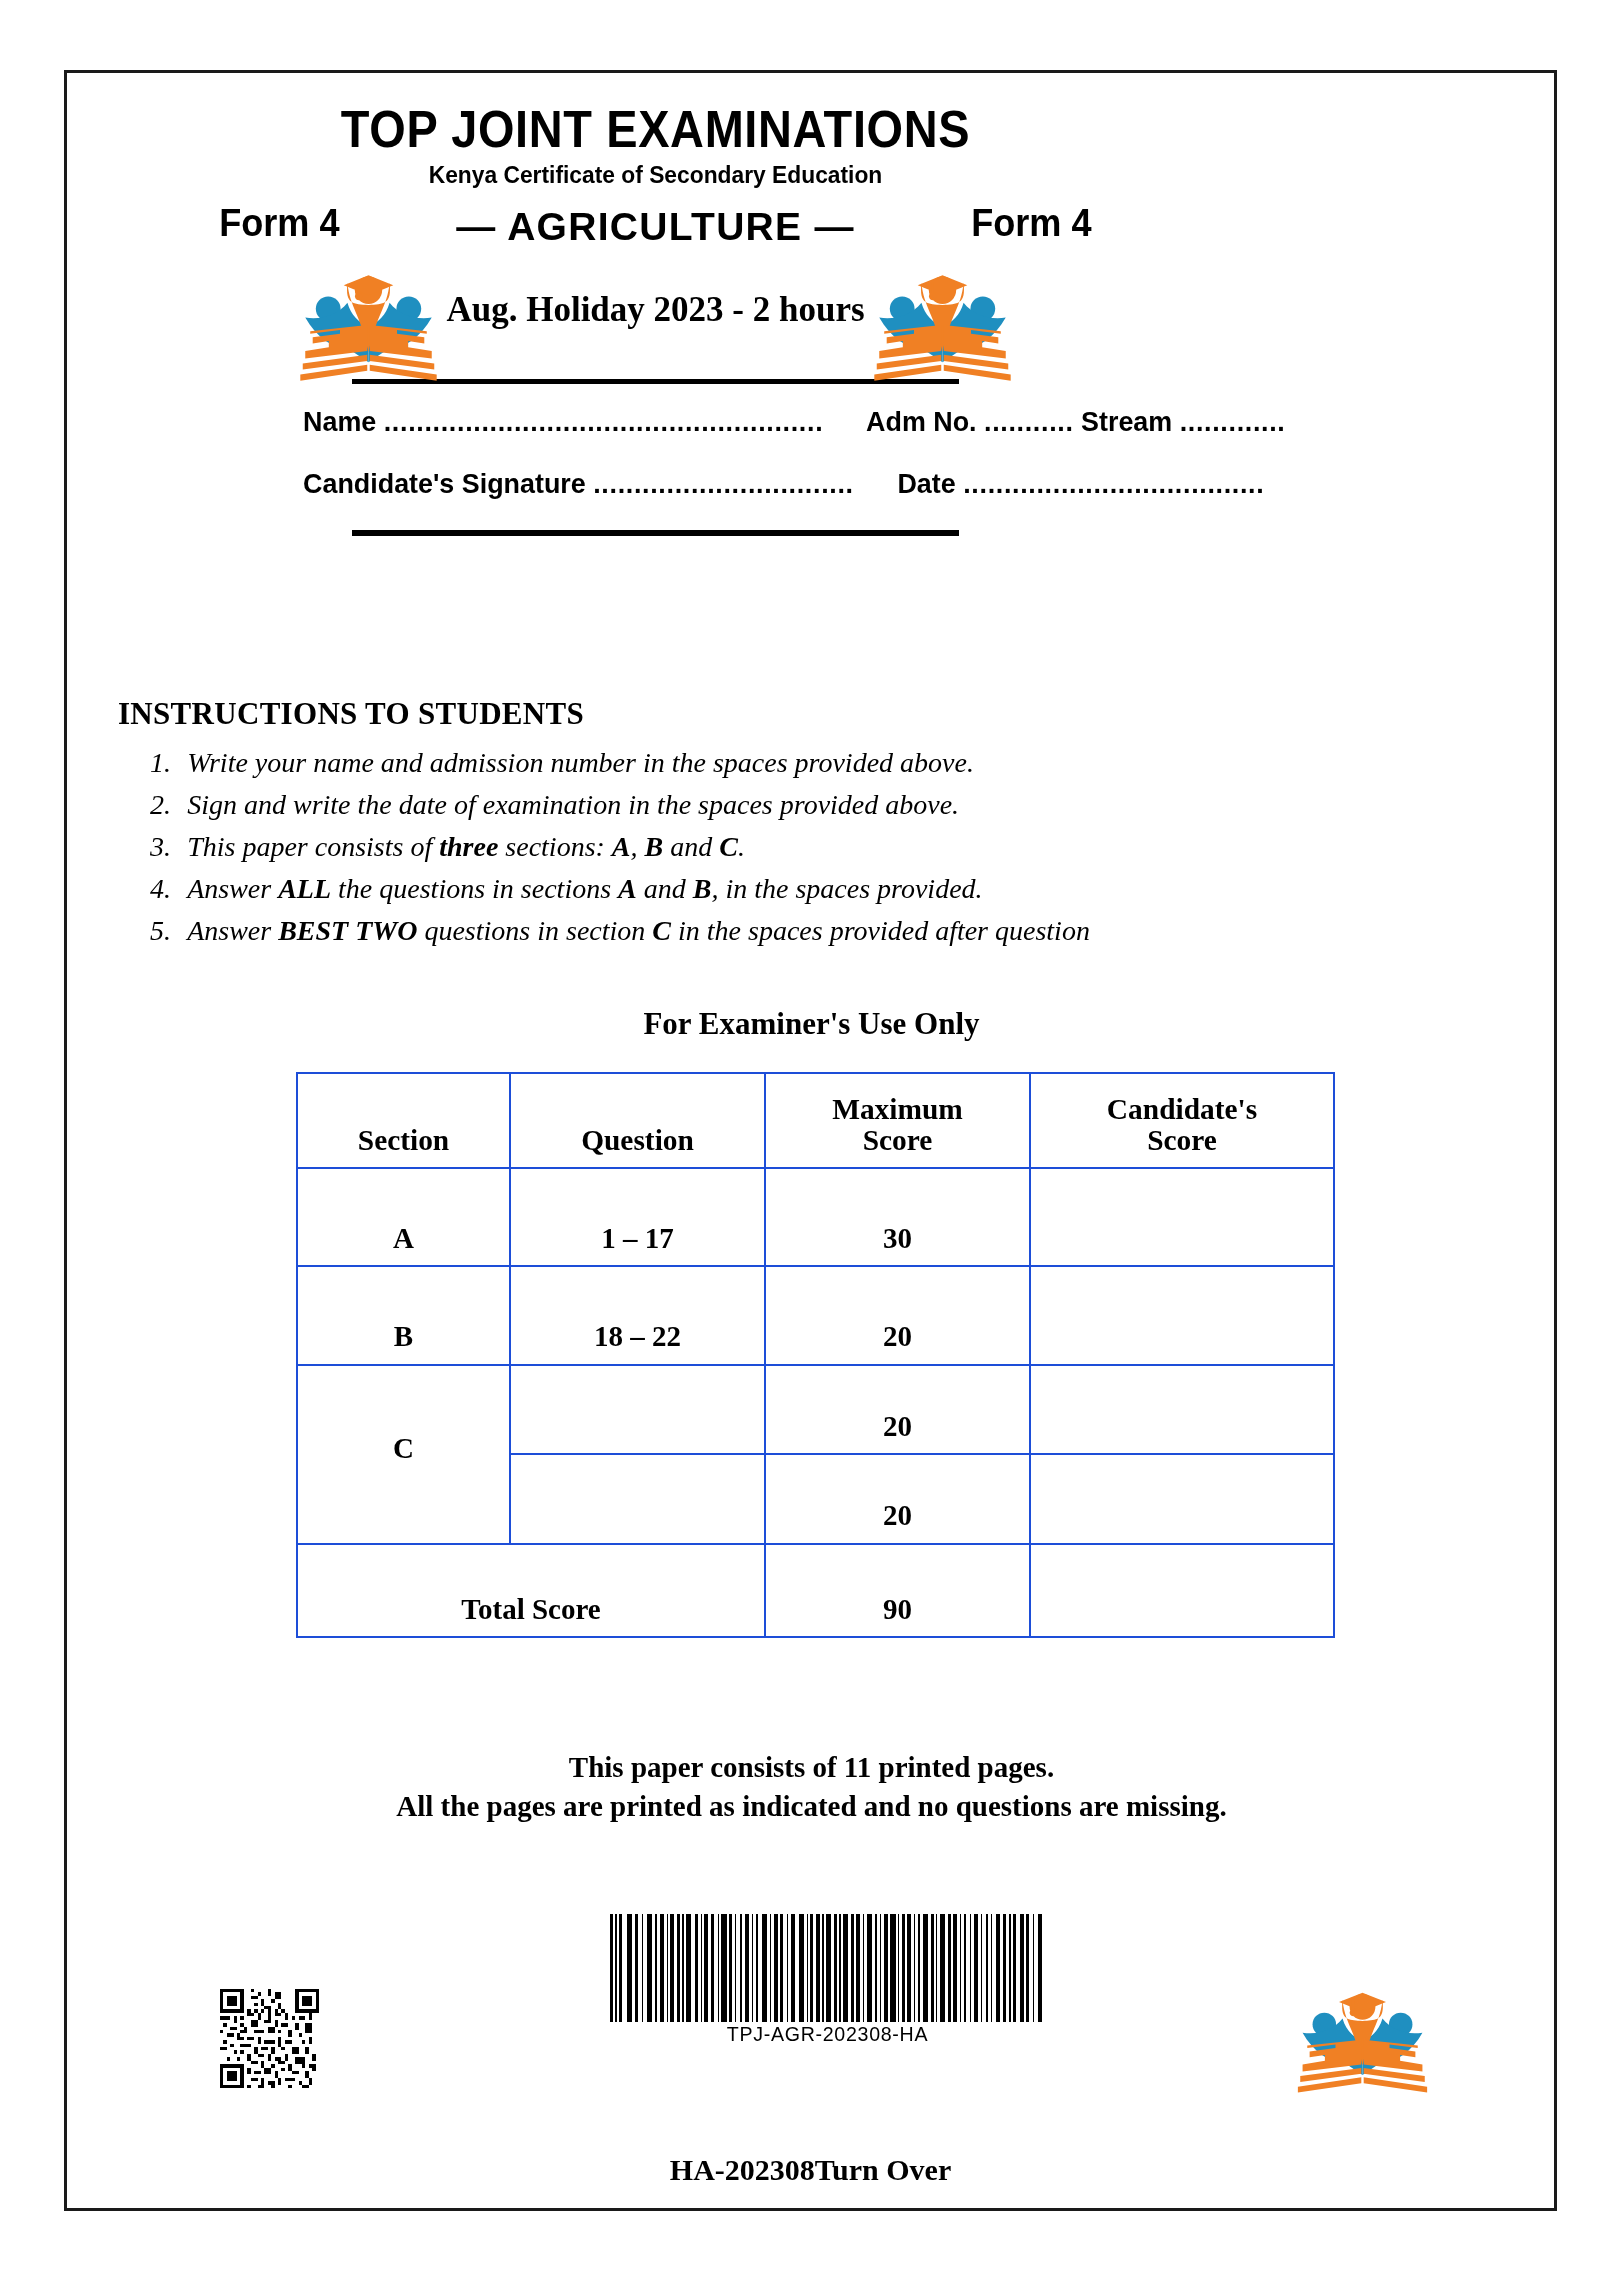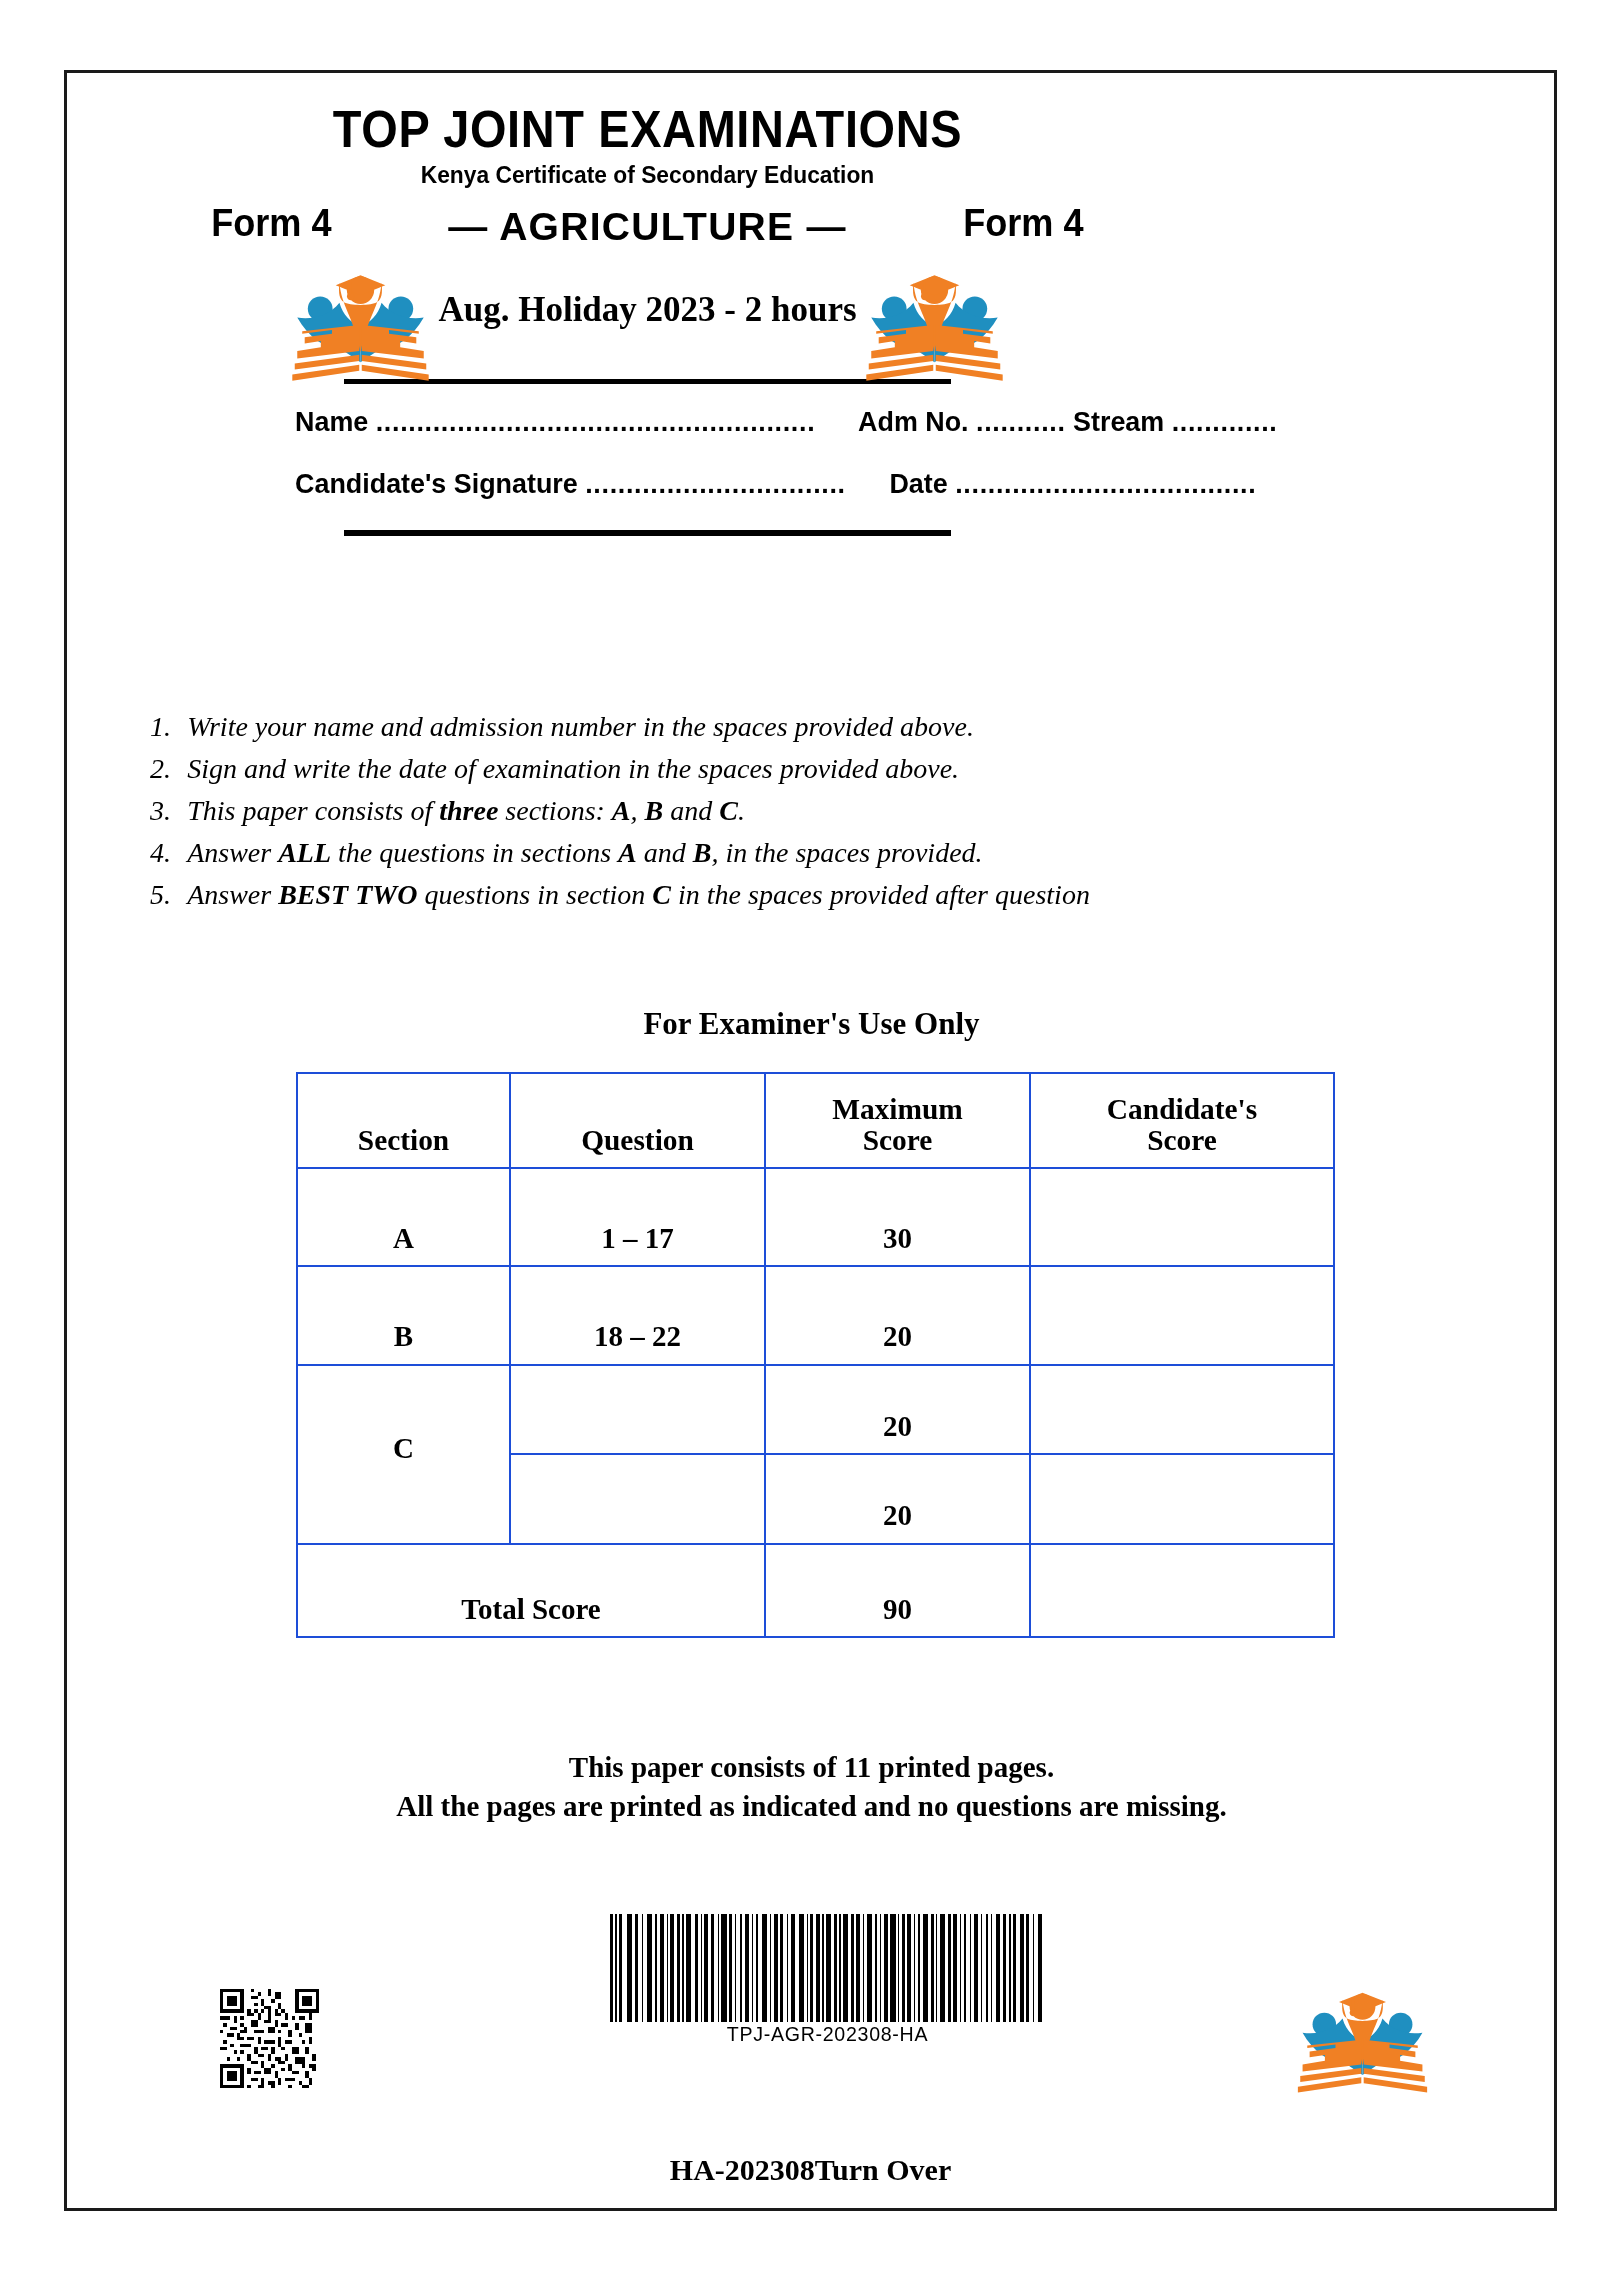--- a/index.html
+++ b/index.html
@@ -23,21 +23,21 @@
     top: 70px;
     width: 1493px;
     height: 2141px;
     border: 3.3px solid #1a1a1a;
     box-sizing: border-box;
   }
 
   
   #header {
     position: absolute;
-    left: 56px;
+    left: 64px;
     top: 92px;
     width: 1183px;
   }
   .exam-title {
     text-align: center;
     font-family: "Liberation Sans", sans-serif;
     font-weight: bold;
     font-size: 51px;
     letter-spacing: 0.7px;
     line-height: 1.02;
@@ -334,20 +334,21 @@
       <span class="gap"></span>
       <span>Date</span>
       <span class="dots">.....................................</span>
     </div>
   </div>
 
   <div class="rule rule-bottom"></div>
 </div>
 
 <div id="instructions">
+  <div class="instr-head">INSTRUCTIONS TO STUDENTS</div>
   <ol class="instr-list">
     <li><span>Write your name and admission number in the spaces provided above.</span></li>
     <li><span>Sign and write the date of examination in the spaces provided above.</span></li>
     <li><span>This paper consists of <b>three</b> sections: <b>A</b>, <b>B</b> and <b>C</b>.</span></li>
     <li><span>Answer <b>ALL</b> the questions in sections <b>A</b> and <b>B</b>, in the spaces provided.</span></li>
     <li><span>Answer <b>BEST TWO</b> questions in section <b>C</b> in the spaces provided after question</span></li>
   </ol>
 </div>
 
 <div id="examiner-heading">For Examiner's Use Only</div>

